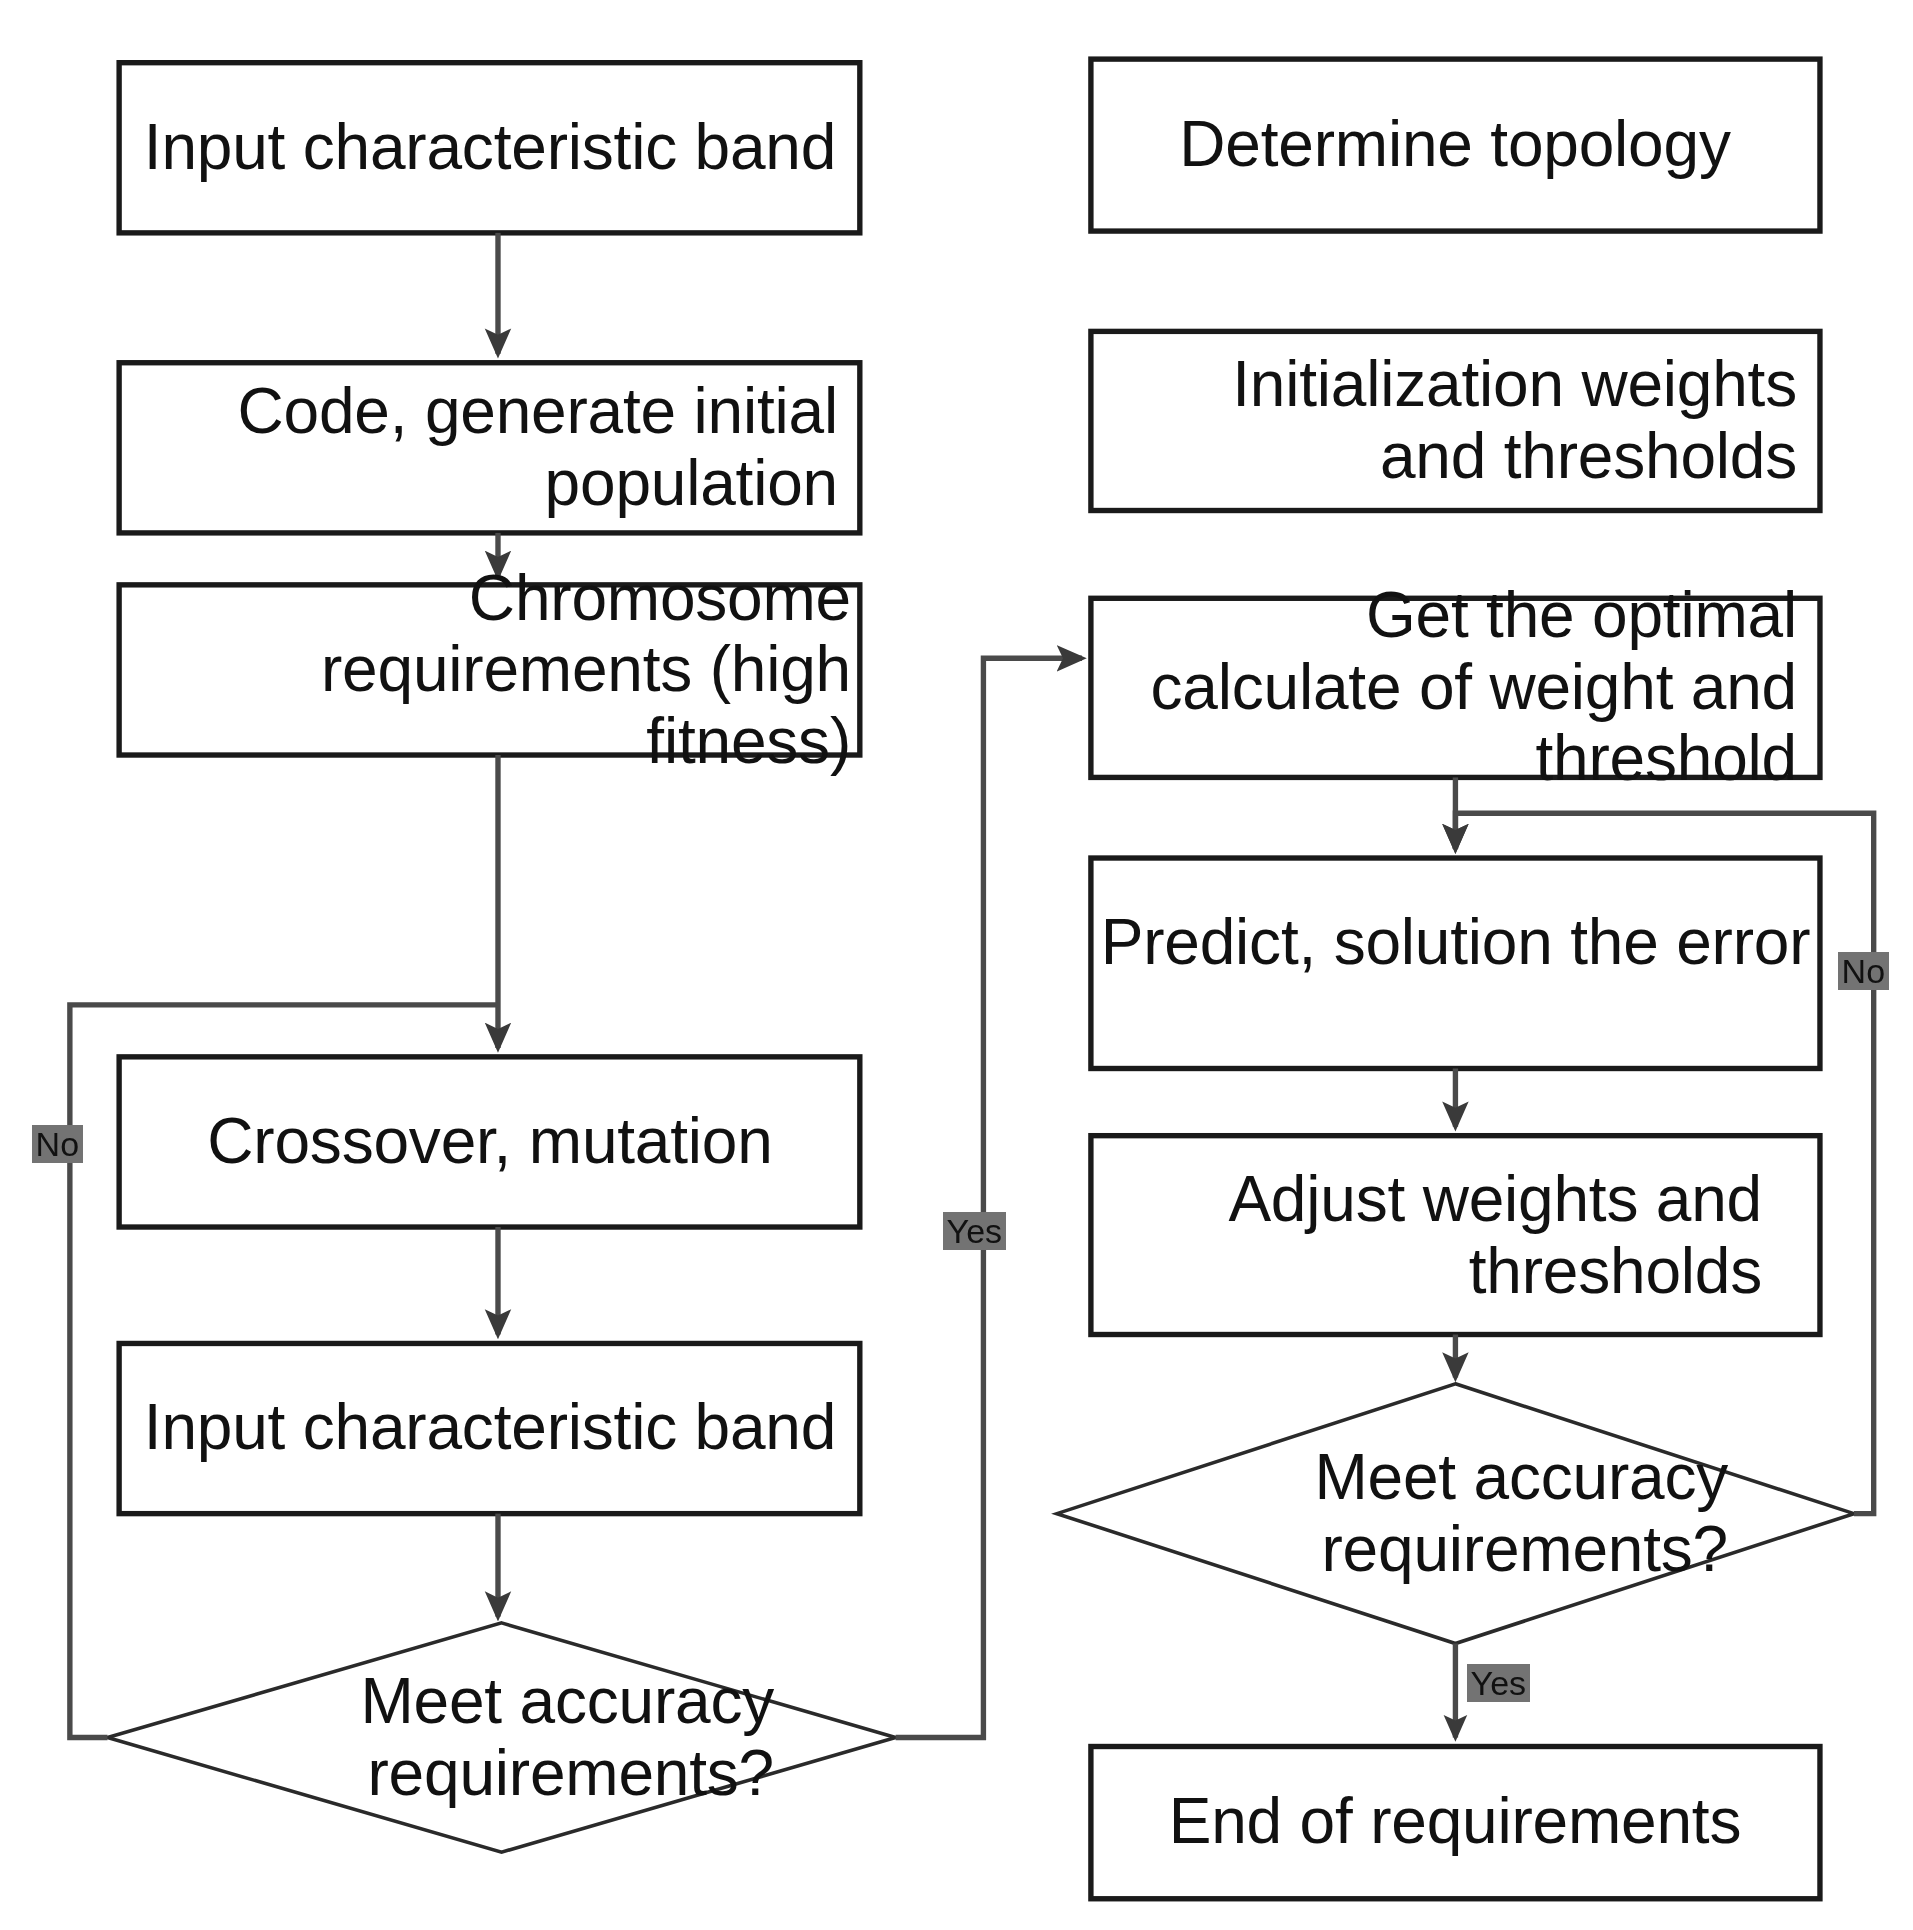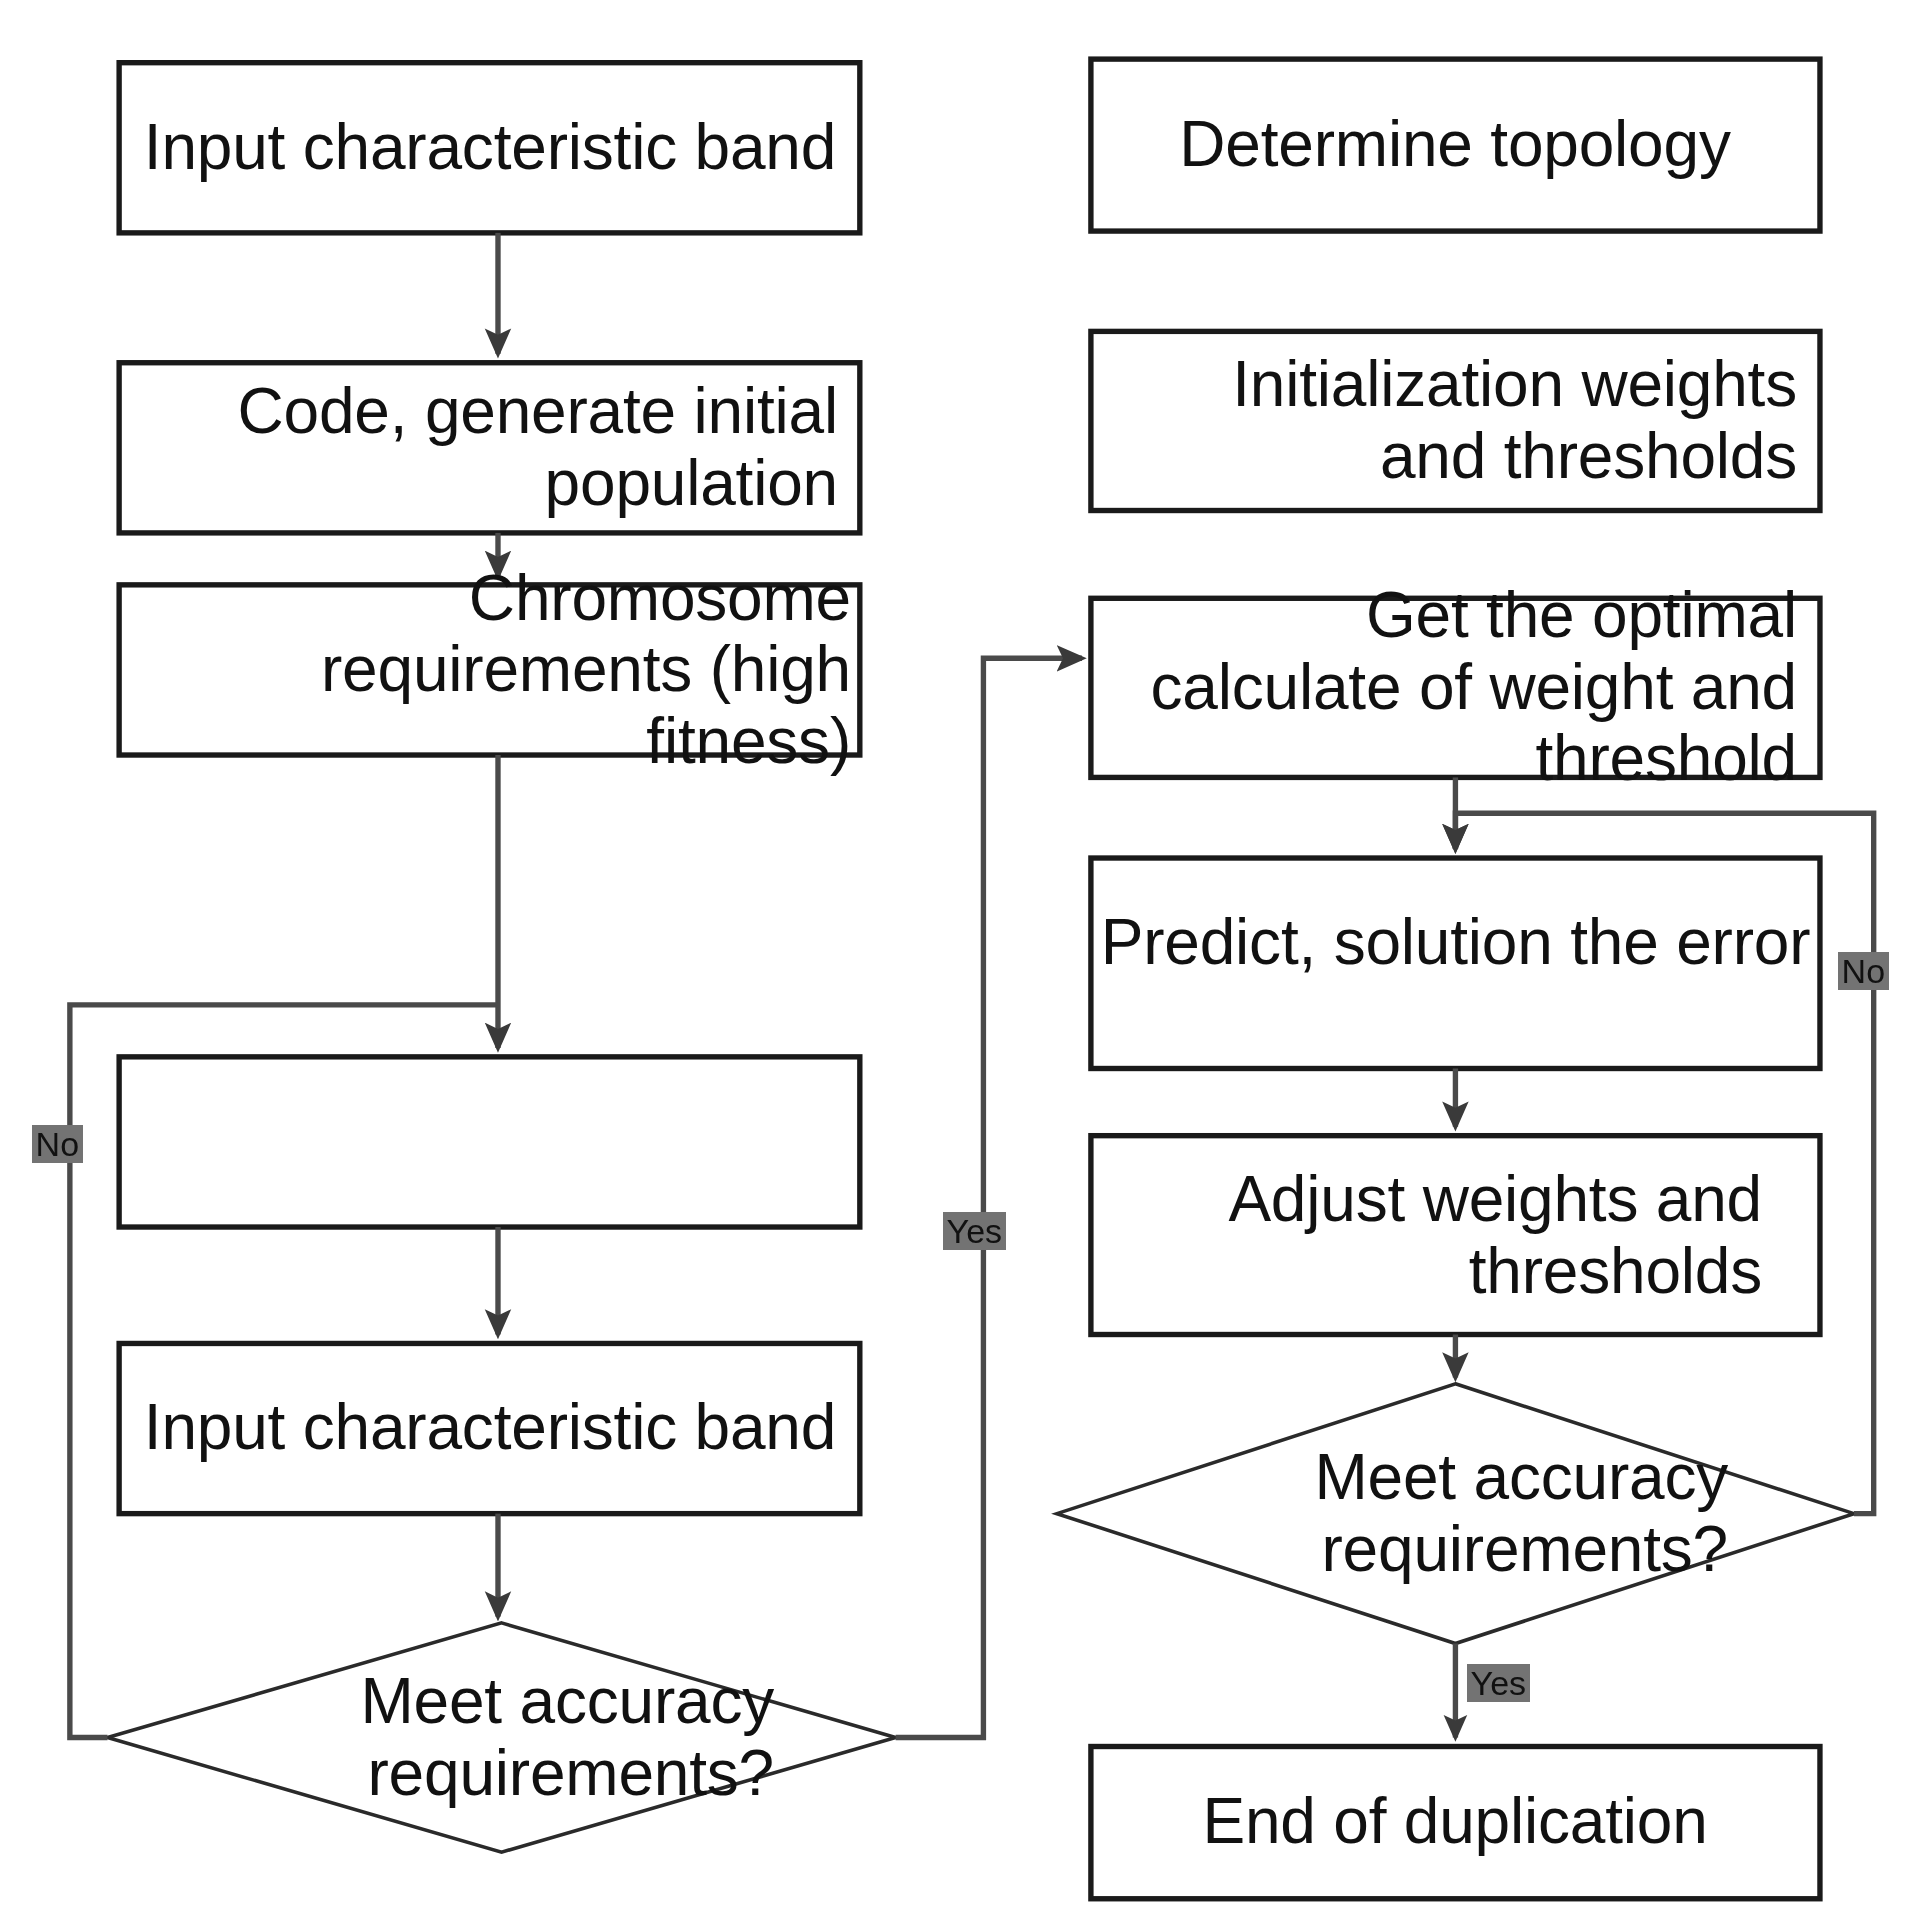--- a/index.html
+++ b/index.html
@@ -94,38 +94,39 @@
 
     <line x1="1625" y1="1835" x2="1625" y2="1940" stroke="#4a4a4a" stroke-width="6" marker-end="url(#arrowheadSm)"></line>
   </svg>
 
   <div class="node-label" style="left:133px; top:63px; width:714px; height:170px;">Input characteristic band</div>
 
   <div class="node-label" style="left:142px; top:363px; width:696px; height:170px;">Code, generate initial population</div>
 
   <div class="node-label" style="left:128px; top:585px; width:723px; height:170px;">Chromosome requirements (high fitness)</div>
 
+  <div class="node-label" style="left:133px; top:1057px; width:714px; height:170px;">Crossover, mutation</div>
 
   <div class="node-label" style="left:133px; top:1343px; width:714px; height:170px;">Input characteristic band</div>
 
   <div class="node-label" style="left:228px; top:1655px; width:546px; height:166px;">Meet accuracy requirements?</div>
 
   <div class="node-label" style="left:1113px; top:331px; width:684px; height:179px;">Initialization weights and thresholds</div>
 
   <div class="node-label" style="left:1104px; top:59px; width:702px; height:172px;">Determine topology</div>
 
   <div class="node-label" style="left:1113px; top:598px; width:684px; height:179px;">Get the optimal calculate of weight and threshold</div>
 
   <div class="node-label" style="left:1100px; top:858px; width:711px; height:170px;">Predict, solution the error</div>
 
   <div class="node-label" style="left:1149px; top:1136px; width:613px; height:199px;">Adjust weights and thresholds</div>
 
   <div class="node-label" style="left:1182px; top:1431px; width:546px; height:166px;">Meet accuracy requirements?</div>
 
-  <div class="node-label" style="left:1104px; top:1746px; width:702px; height:152px;">End of duplication</div>
+  <div class="node-label" style="left:1104px; top:1746px; width:702px; height:152px;">End of requirements</div>
 
   <div class="edge-label" style="left:32px; top:1125px;">No</div>
 
   <div class="edge-label" style="left:943px; top:1212px;">Yes</div>
 
   <div class="edge-label" style="left:1838px; top:952px;">No</div>
 
   <div class="edge-label" style="left:1467px; top:1664px;">Yes</div>
 
 </div>

